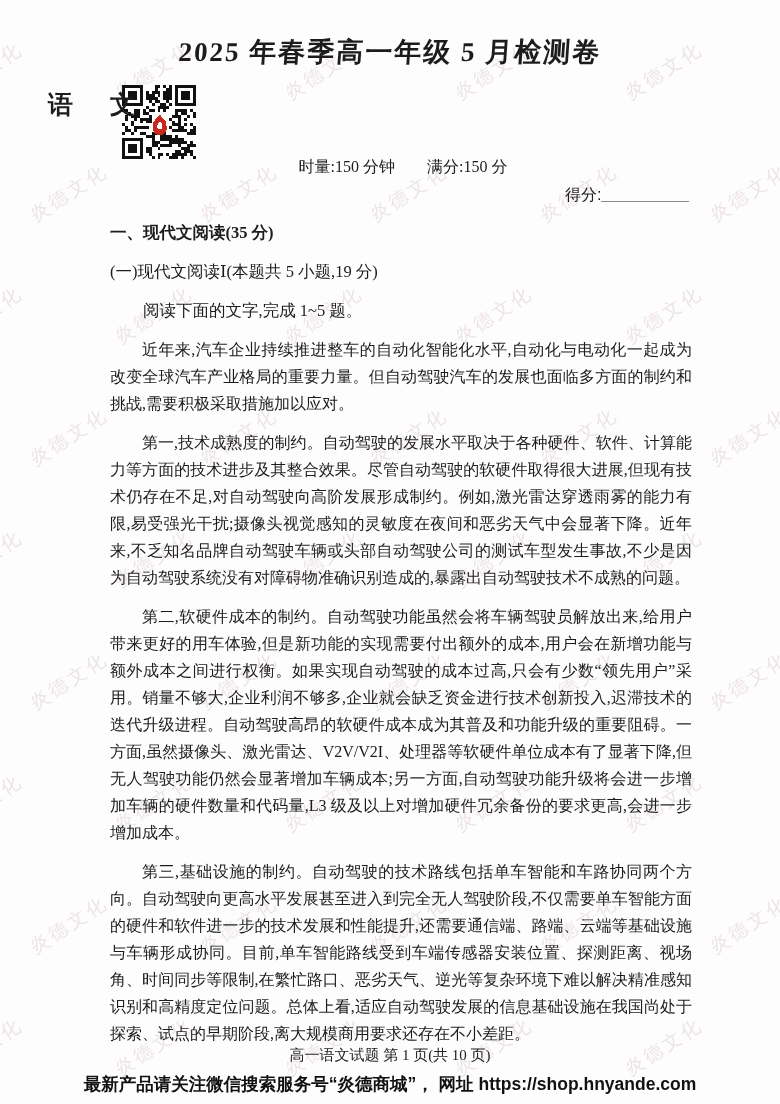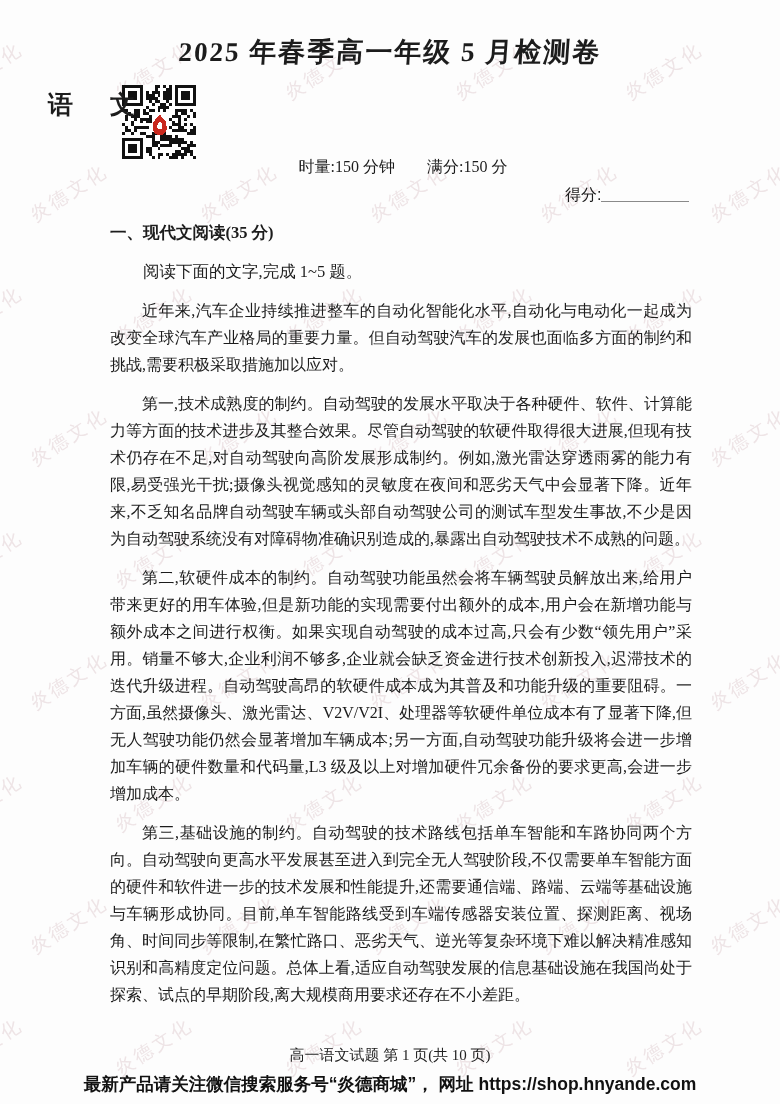--- a/index.html
+++ b/index.html
@@ -344,20 +344,21 @@
     <div class="subject-title">语　文</div>
 
     <div class="info-line">时量:150 分钟　　满分:150 分</div>
 
     <div class="score-line">
       <span>得分:</span><span class="score-blank"></span>
     </div>
 
     <div class="content kai">
       <p class="h-bold">一、现代文阅读(35 分)</p>
+      <p class="sub-head">(一)现代文阅读Ⅰ(本题共 5 小题,19 分)</p>
       <p class="indent sub-head">阅读下面的文字,完成 1~5 题。</p>
       <p class="indent kai">近年来,汽车企业持续推进整车的自动化智能化水平,自动化与电动化一起成为改变全球汽车产业格局的重要力量。但自动驾驶汽车的发展也面临多方面的制约和挑战,需要积极采取措施加以应对。</p>
       <p class="indent kai">第一,技术成熟度的制约。自动驾驶的发展水平取决于各种硬件、软件、计算能力等方面的技术进步及其整合效果。尽管自动驾驶的软硬件取得很大进展,但现有技术仍存在不足,对自动驾驶向高阶发展形成制约。例如,激光雷达穿透雨雾的能力有限,易受强光干扰;摄像头视觉感知的灵敏度在夜间和恶劣天气中会显著下降。近年来,不乏知名品牌自动驾驶车辆或头部自动驾驶公司的测试车型发生事故,不少是因为自动驾驶系统没有对障碍物准确识别造成的,暴露出自动驾驶技术不成熟的问题。</p>
       <p class="indent kai">第二,软硬件成本的制约。自动驾驶功能虽然会将车辆驾驶员解放出来,给用户带来更好的用车体验,但是新功能的实现需要付出额外的成本,用户会在新增功能与额外成本之间进行权衡。如果实现自动驾驶的成本过高,只会有少数“领先用户”采用。销量不够大,企业利润不够多,企业就会缺乏资金进行技术创新投入,迟滞技术的迭代升级进程。自动驾驶高昂的软硬件成本成为其普及和功能升级的重要阻碍。一方面,虽然摄像头、激光雷达、V2V/V2I、处理器等软硬件单位成本有了显著下降,但无人驾驶功能仍然会显著增加车辆成本;另一方面,自动驾驶功能升级将会进一步增加车辆的硬件数量和代码量,L3 级及以上对增加硬件冗余备份的要求更高,会进一步增加成本。</p>
       <p class="indent kai">第三,基础设施的制约。自动驾驶的技术路线包括单车智能和车路协同两个方向。自动驾驶向更高水平发展甚至进入到完全无人驾驶阶段,不仅需要单车智能方面的硬件和软件进一步的技术发展和性能提升,还需要通信端、路端、云端等基础设施与车辆形成协同。目前,单车智能路线受到车端传感器安装位置、探测距离、视场角、时间同步等限制,在繁忙路口、恶劣天气、逆光等复杂环境下难以解决精准感知识别和高精度定位问题。总体上看,适应自动驾驶发展的信息基础设施在我国尚处于探索、试点的早期阶段,离大规模商用要求还存在不小差距。</p>
     </div>
 
     <div class="page-footer">高一语文试题 第 1 页(共 10 页)</div>
     <div class="promo-bar">最新产品请关注微信搜索服务号“炎德商城”， 网址 https://shop.hnyande.com</div>
   </div>

